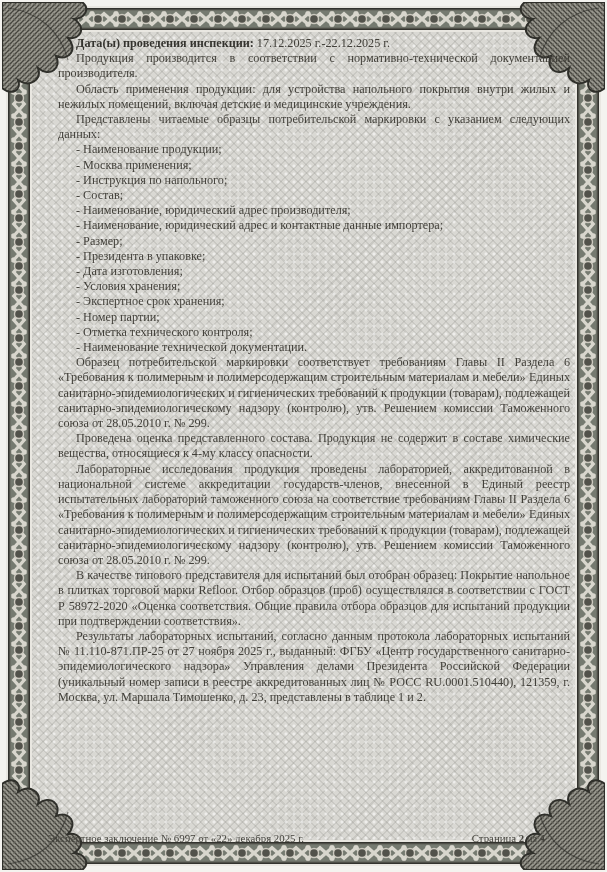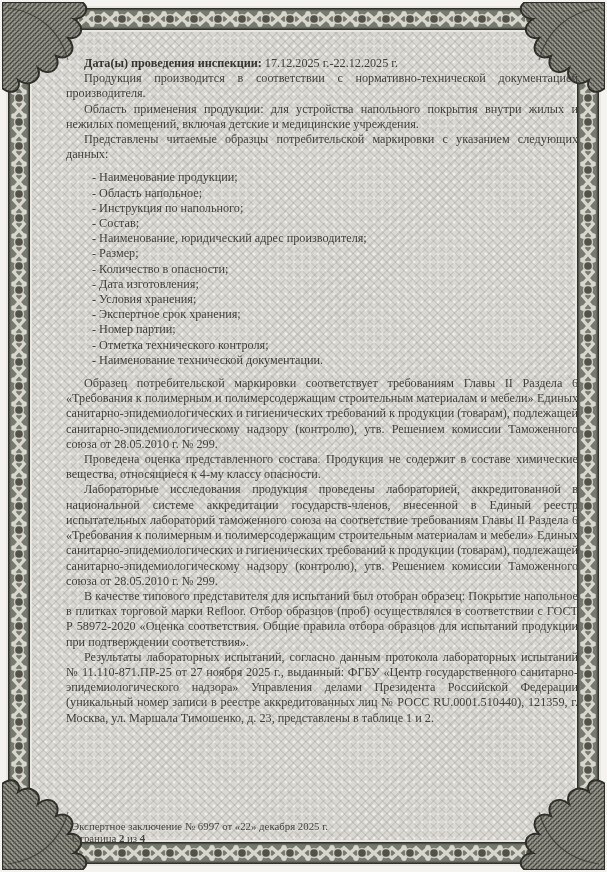--- a/index.html
+++ b/index.html
@@ -24,31 +24,31 @@
   .band-left   { left:6px;  top:8px;    }
   .band-right  { left:575px; top:8px;   }
   .corner { position:absolute; width:100px; height:100px; z-index:3; }
   .corner svg { display:block; width:100px; height:100px; }
   .corner.tl { left:2px;  top:2px; }
   .corner.tr { right:2px; top:2px;    transform:scaleX(-1); }
   .corner.bl { left:2px;  bottom:2px; transform:scaleY(-1); }
   .corner.br { right:2px; bottom:2px; transform:scale(-1,-1); }
 
   .content {
-    position:absolute; z-index:4; left:58px; top:56px; width:512px;
-    color:#413f39; font-size:12.2px; line-height:15.2px; text-align:justify;padding-left:8px;
+    position:absolute; z-index:4; left:58px; top:36px; width:512px;
+    color:#413f39; font-size:12.2px; line-height:15.2px; text-align:justify;
   }
   .para { margin:0; text-indent:18px; }
   .bold { font-weight:bold; color:#34332e; }
-  .list { margin:8px; }
+  .list { margin:0; }
   .list .item { margin:0 0 0 18px; text-indent:0; text-align:left; }
   .footer {
-    position:absolute; z-index:4; left:72px; right:62px; bottom:28px;
+    position:absolute; z-index:4; left:48px; right:62px; bottom:28px;
     display:flex; justify-content:space-between; align-items:baseline;
-    color:#45443e; font-size:10.8px;flex-direction:column;
+    color:#45443e; font-size:10.8px;
   }
   .footer .b { font-weight:bold; }
 </style>
 </head>
 <body>
 
 <div class="page">
 
   <div class="texture"></div>
 
@@ -173,26 +173,27 @@
     <p class="para"><span class="bold">Дата(ы) проведения инспекции:</span>
       <span>17.12.2025 г.-22.12.2025 г.</span></p>
 
 
     <p class="para">Продукция производится в соответствии с нормативно-технической документацией производителя.</p>
     <p class="para">Область применения продукции: для устройства напольного покрытия внутри жилых и нежилых помещений, включая детские и медицинские учреждения.</p>
     <p class="para">Представлены читаемые образцы потребительской маркировки с указанием следующих данных:</p>
 
     <div class="list">
       <p class="item">- Наименование продукции;</p>
-      <p class="item">- Область напольное;</p>
+      <p class="item">- Москва применения;</p>
       <p class="item">- Инструкция по напольного;</p>
       <p class="item">- Состав;</p>
       <p class="item">- Наименование, юридический адрес производителя;</p>
+      <p class="item">- Наименование, юридический адрес и контактные данные импортера;</p>
       <p class="item">- Размер;</p>
-      <p class="item">- Количество в опасности;</p>
+      <p class="item">- Президента в упаковке;</p>
       <p class="item">- Дата изготовления;</p>
       <p class="item">- Условия хранения;</p>
       <p class="item">- Экспертное срок хранения;</p>
       <p class="item">- Номер партии;</p>
       <p class="item">- Отметка технического контроля;</p>
       <p class="item">- Наименование технической документации.</p>
     </div>
 
     <p class="para">Образец потребительской маркировки соответствует требованиям Главы II Раздела 6 «Требования к полимерным и полимерсодержащим строительным материалам и мебели» Единых санитарно-эпидемиологических и гигиенических требований к продукции (товарам), подлежащей санитарно-эпидемиологическому надзору (контролю), утв. Решением комиссии Таможенного союза от 28.05.2010 г. № 299.</p>
     <p class="para">Проведена оценка представленного состава. Продукция не содержит в составе химические вещества, относящиеся к 4-му классу опасности.</p>

